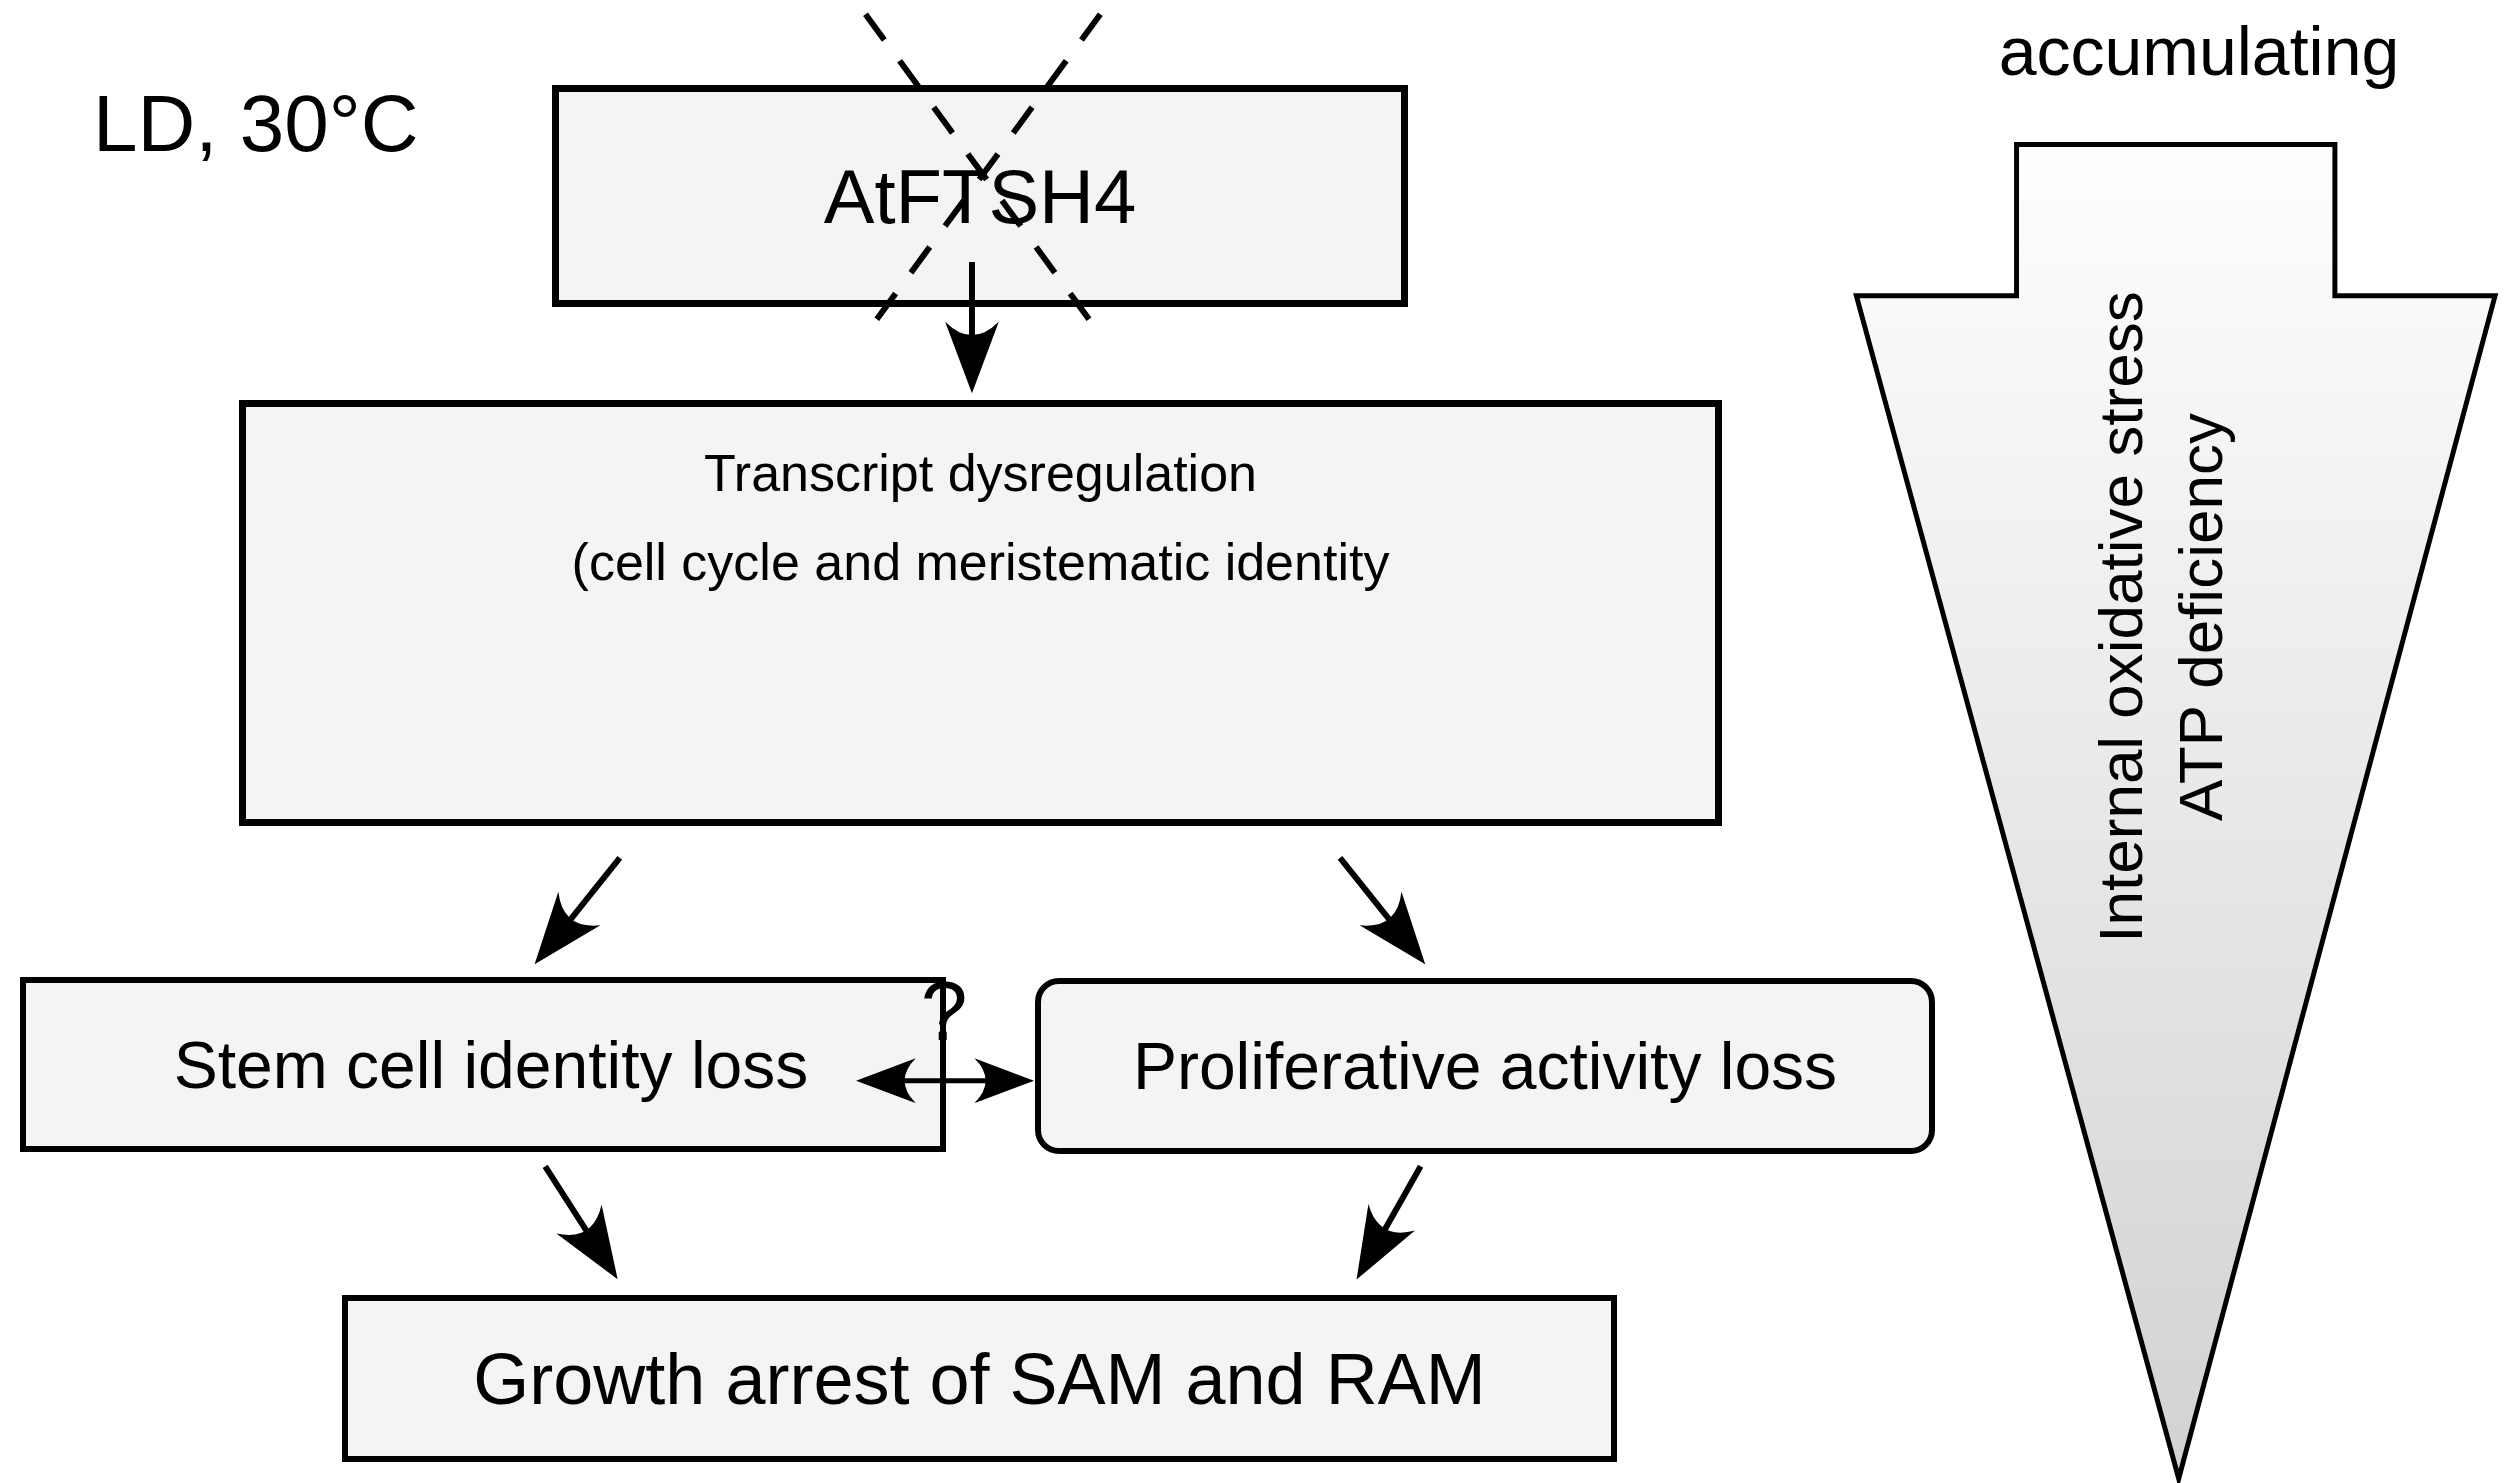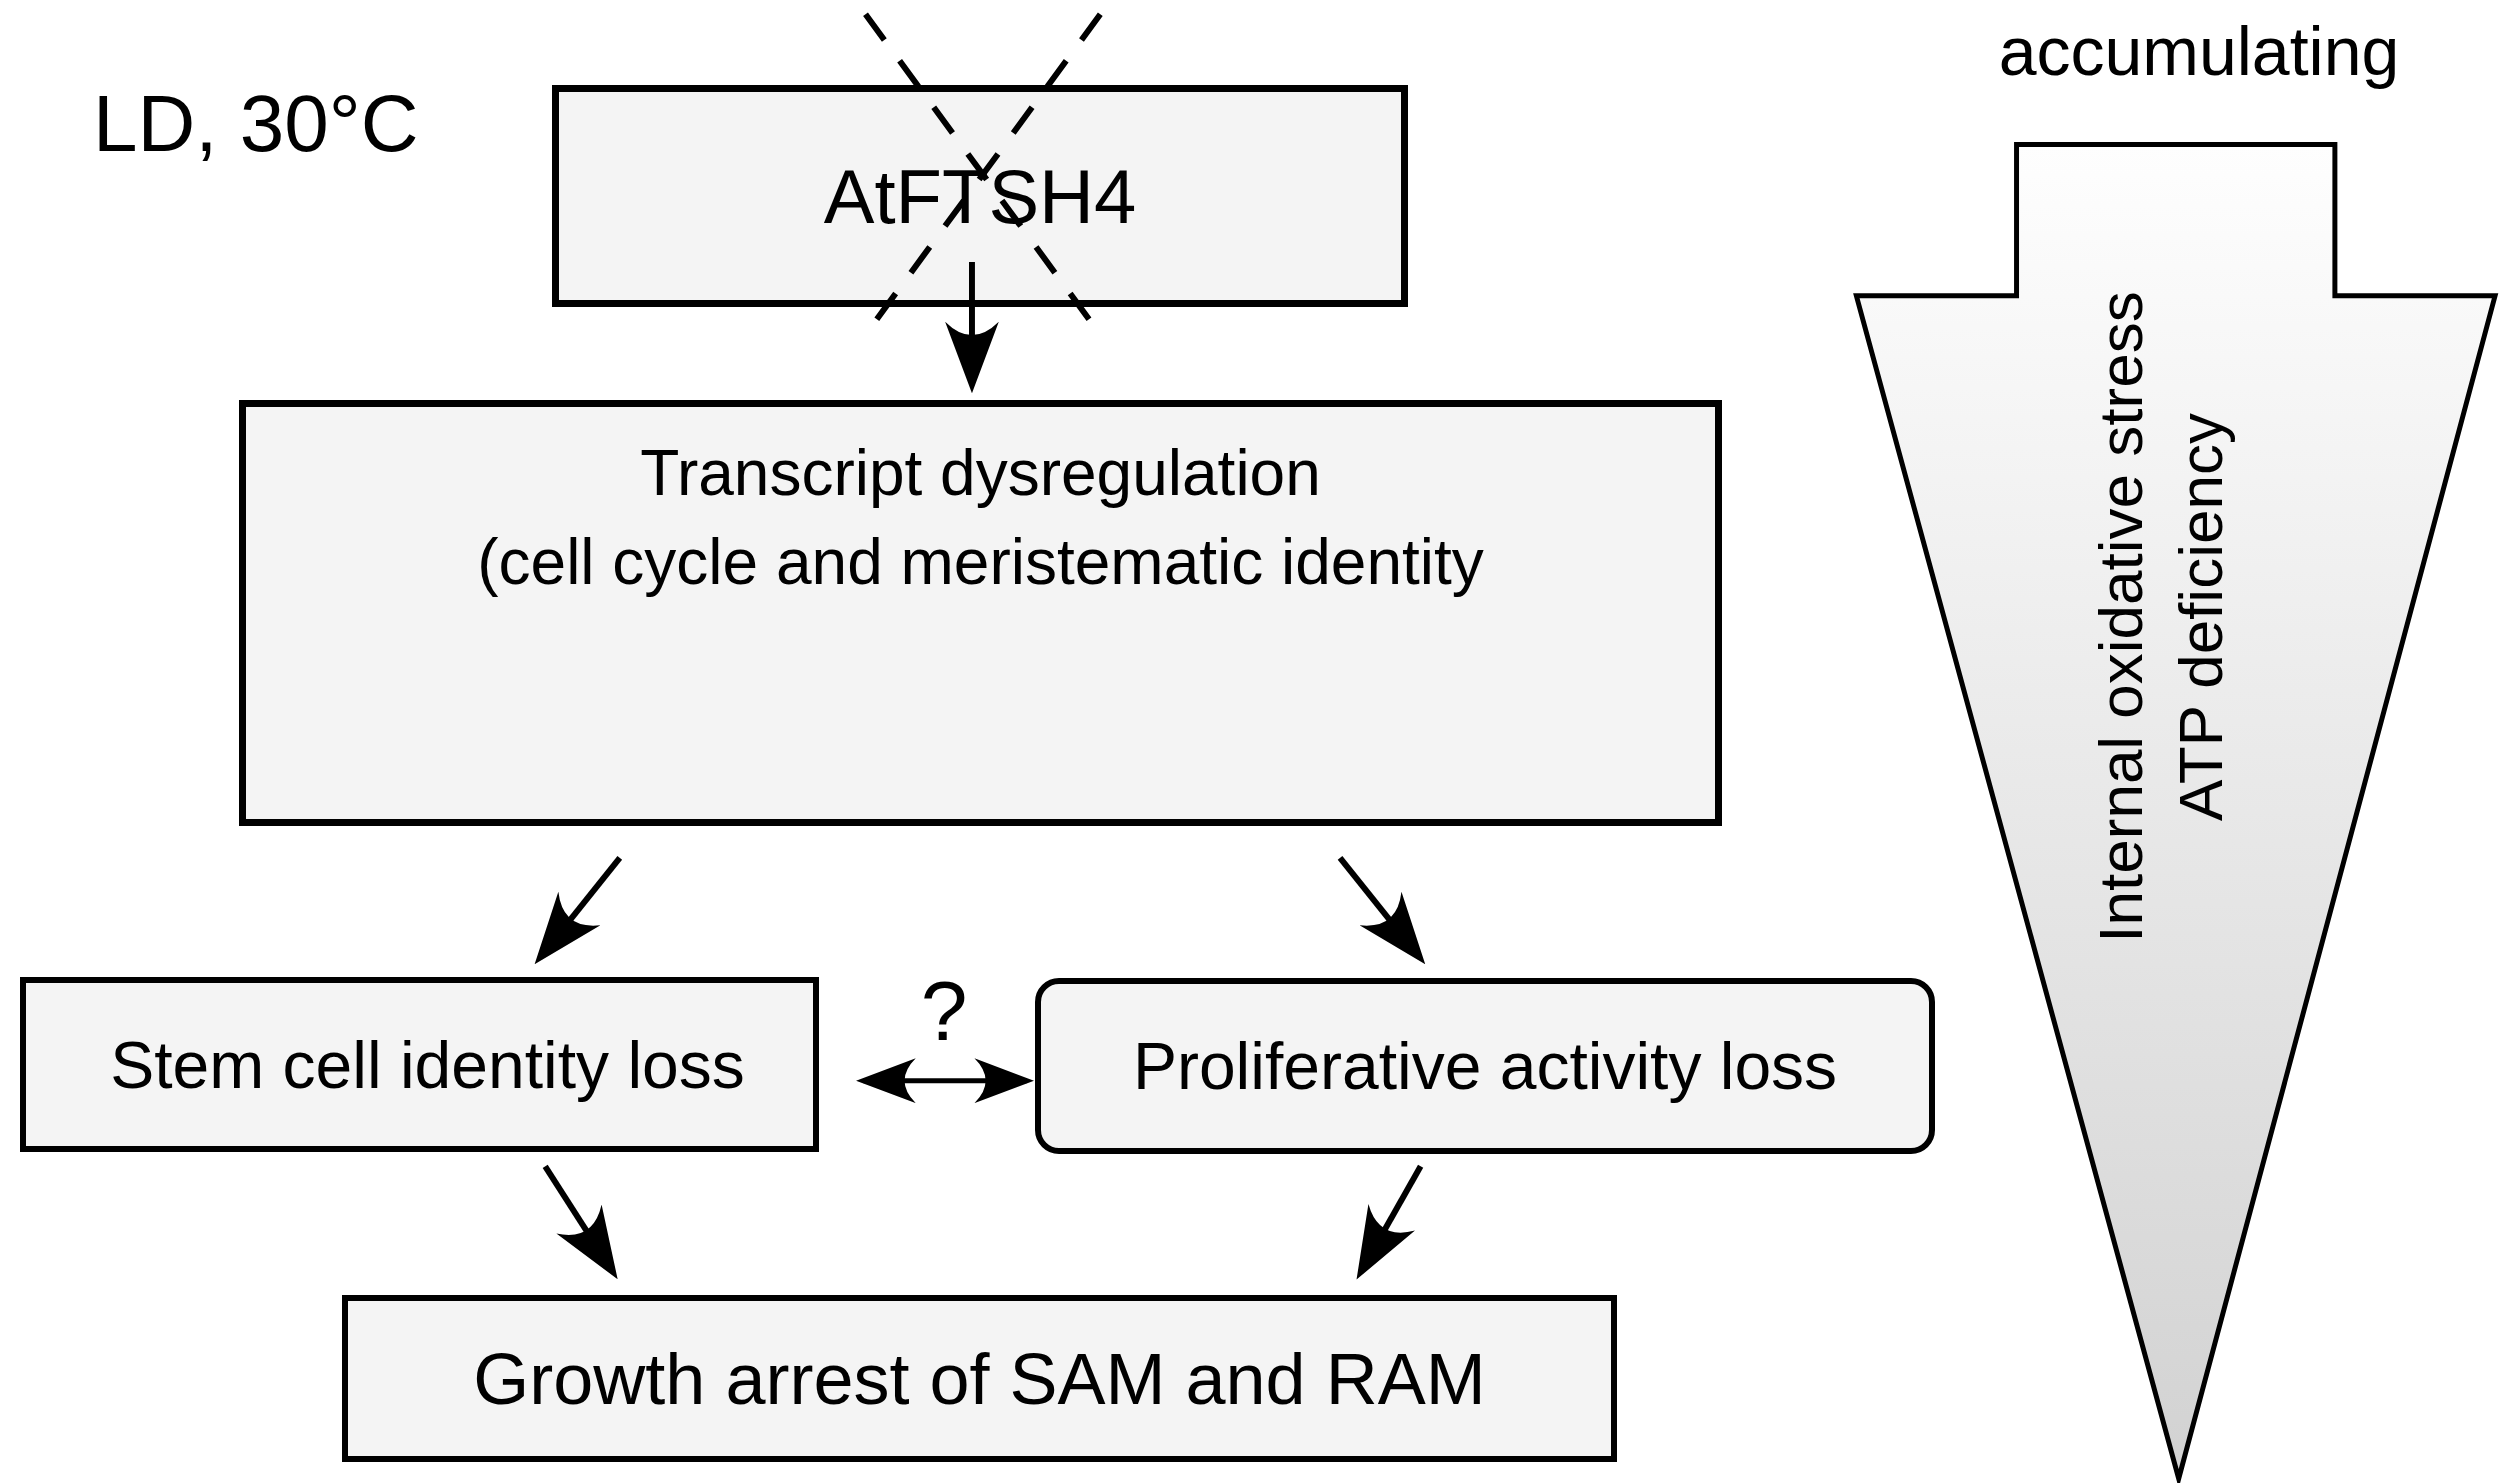--- a/index.html
+++ b/index.html
@@ -14,27 +14,27 @@
     position:absolute;box-sizing:border-box;
     background:var(--box-fill,#f4f4f4);
     border:7px solid var(--box-border,#000);
     display:flex;align-items:center;justify-content:center;
     text-align:center;z-index:3;
   }
   .box.thin{border-width:6px;}
 
   #atftsh4-box{left:552px;top:85px;width:856px;height:222px;font-size:76px;}
   #transcript-box{left:239px;top:400px;width:1483px;height:426px;display:block;}
-  #transcript-box .tline{line-height:89px;font-size:64px;text-align:center;white-space:nowrap;}
+  #transcript-box .tline{line-height:89px;font-size:52px;text-align:center;white-space:nowrap;}
   #transcript-box .content{padding-top:22px;}
   #transcript-box .tline.l4{text-align:left;padding-left:680px;}
   #transcript-box .gap{display:inline-block;width:204px;}
   .it{font-style:italic;}
 
-  #stem-cell-box{left:20px;top:977px;width:799px;height:175px;font-size:66px;padding-left:16px;}
+  #stem-cell-box{left:20px;top:977px;width:926px;height:175px;font-size:66px;padding-left:16px;}
   #proliferative-box{left:1035px;top:978px;width:900px;height:176px;font-size:66px;border-radius:24px;}
   #growth-arrest-box{left:342px;top:1295px;width:1275px;height:167px;font-size:72px;}
 
   .floating-label{position:absolute;z-index:6;white-space:nowrap;}
   #condition-label{left:93px;top:78px;font-size:80px;}
   #accumulating-label{left:1950px;top:12px;width:498px;text-align:center;font-size:68px;}
   #connector-question{left:894px;top:963px;width:100px;text-align:center;font-size:84px;}
 
   #side-arrow-text{
     position:absolute;left:2161px;top:617px;width:995px;

